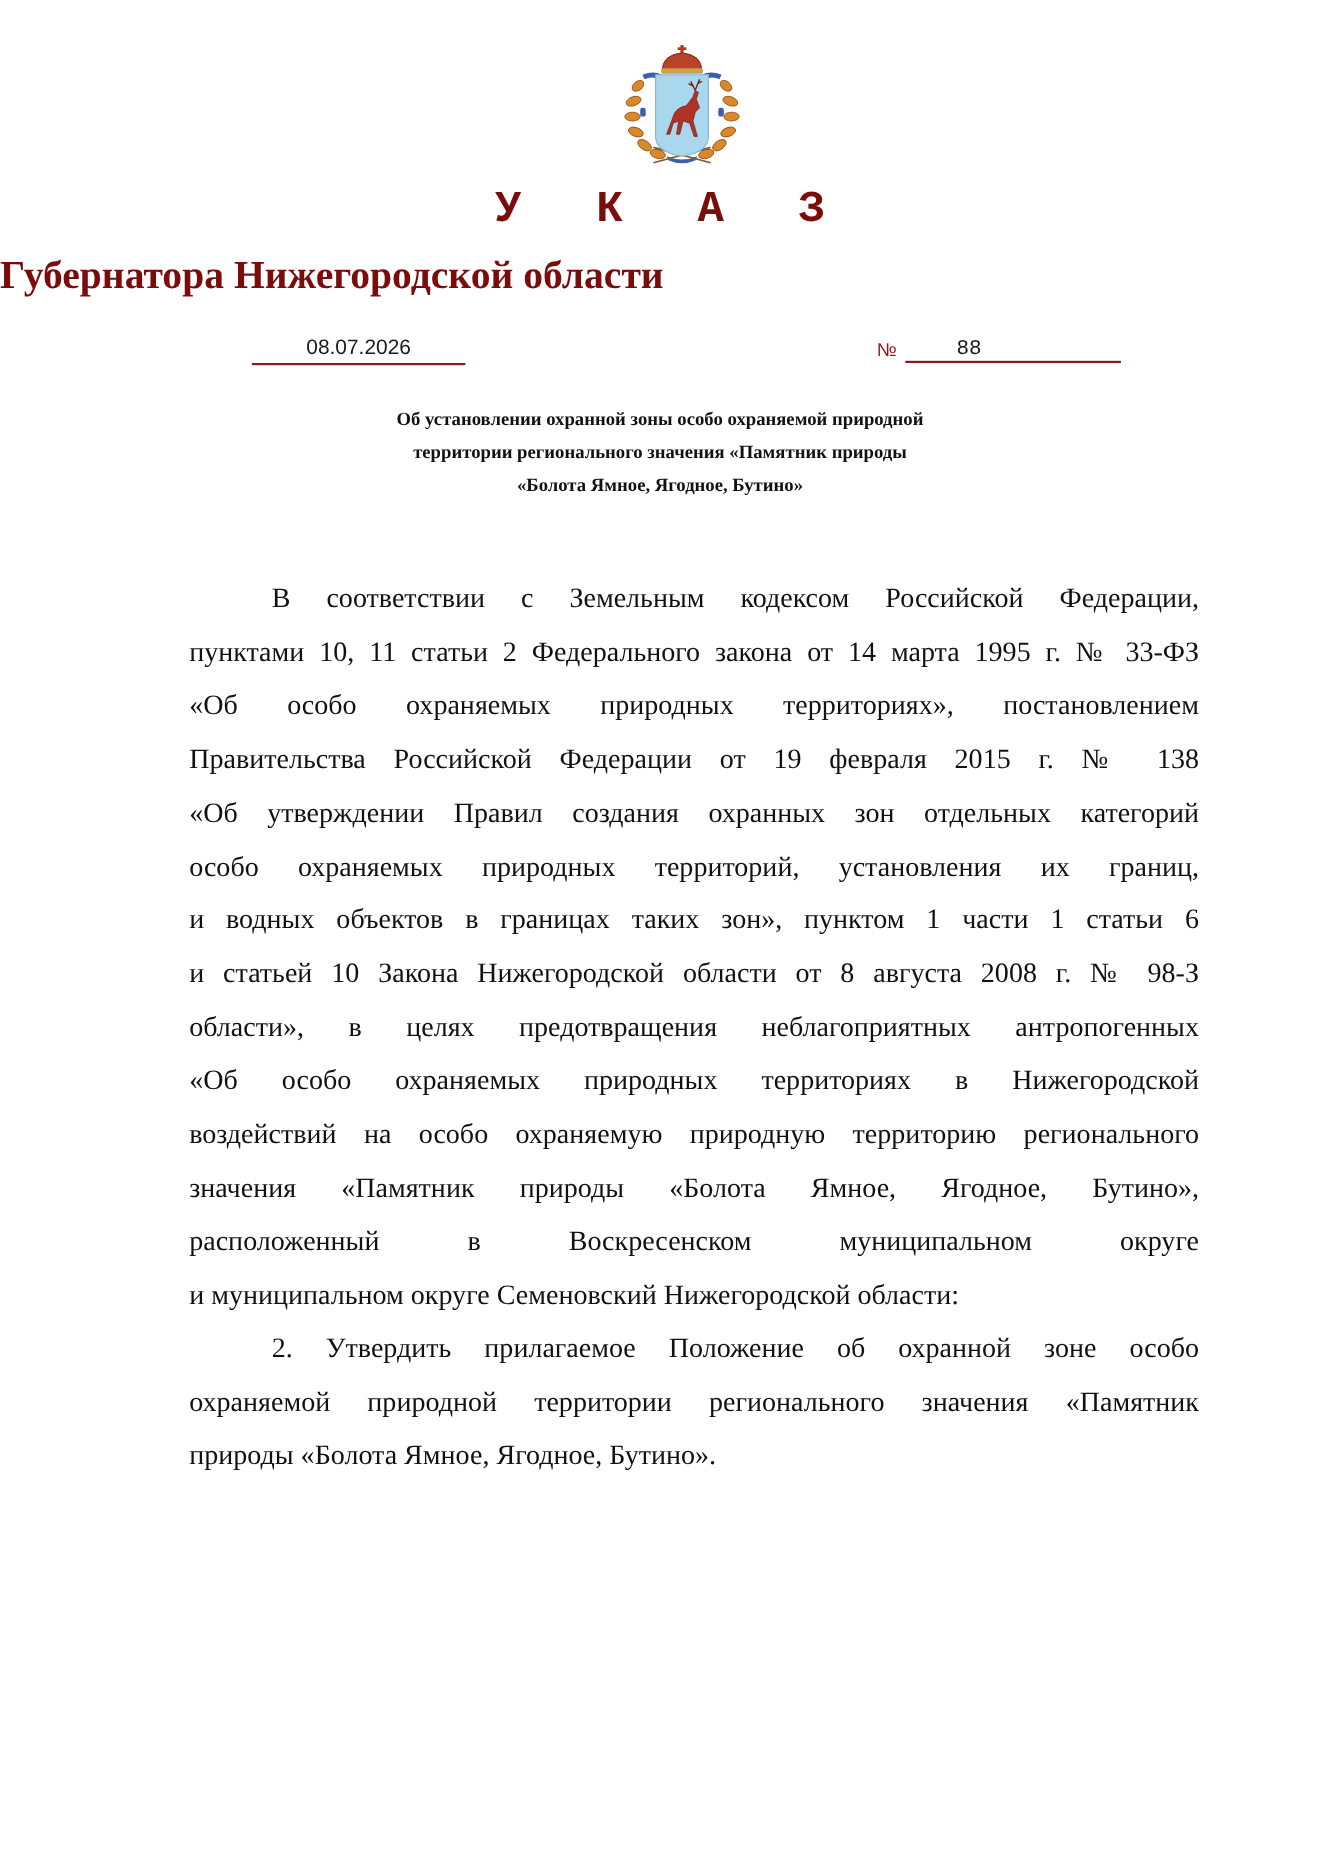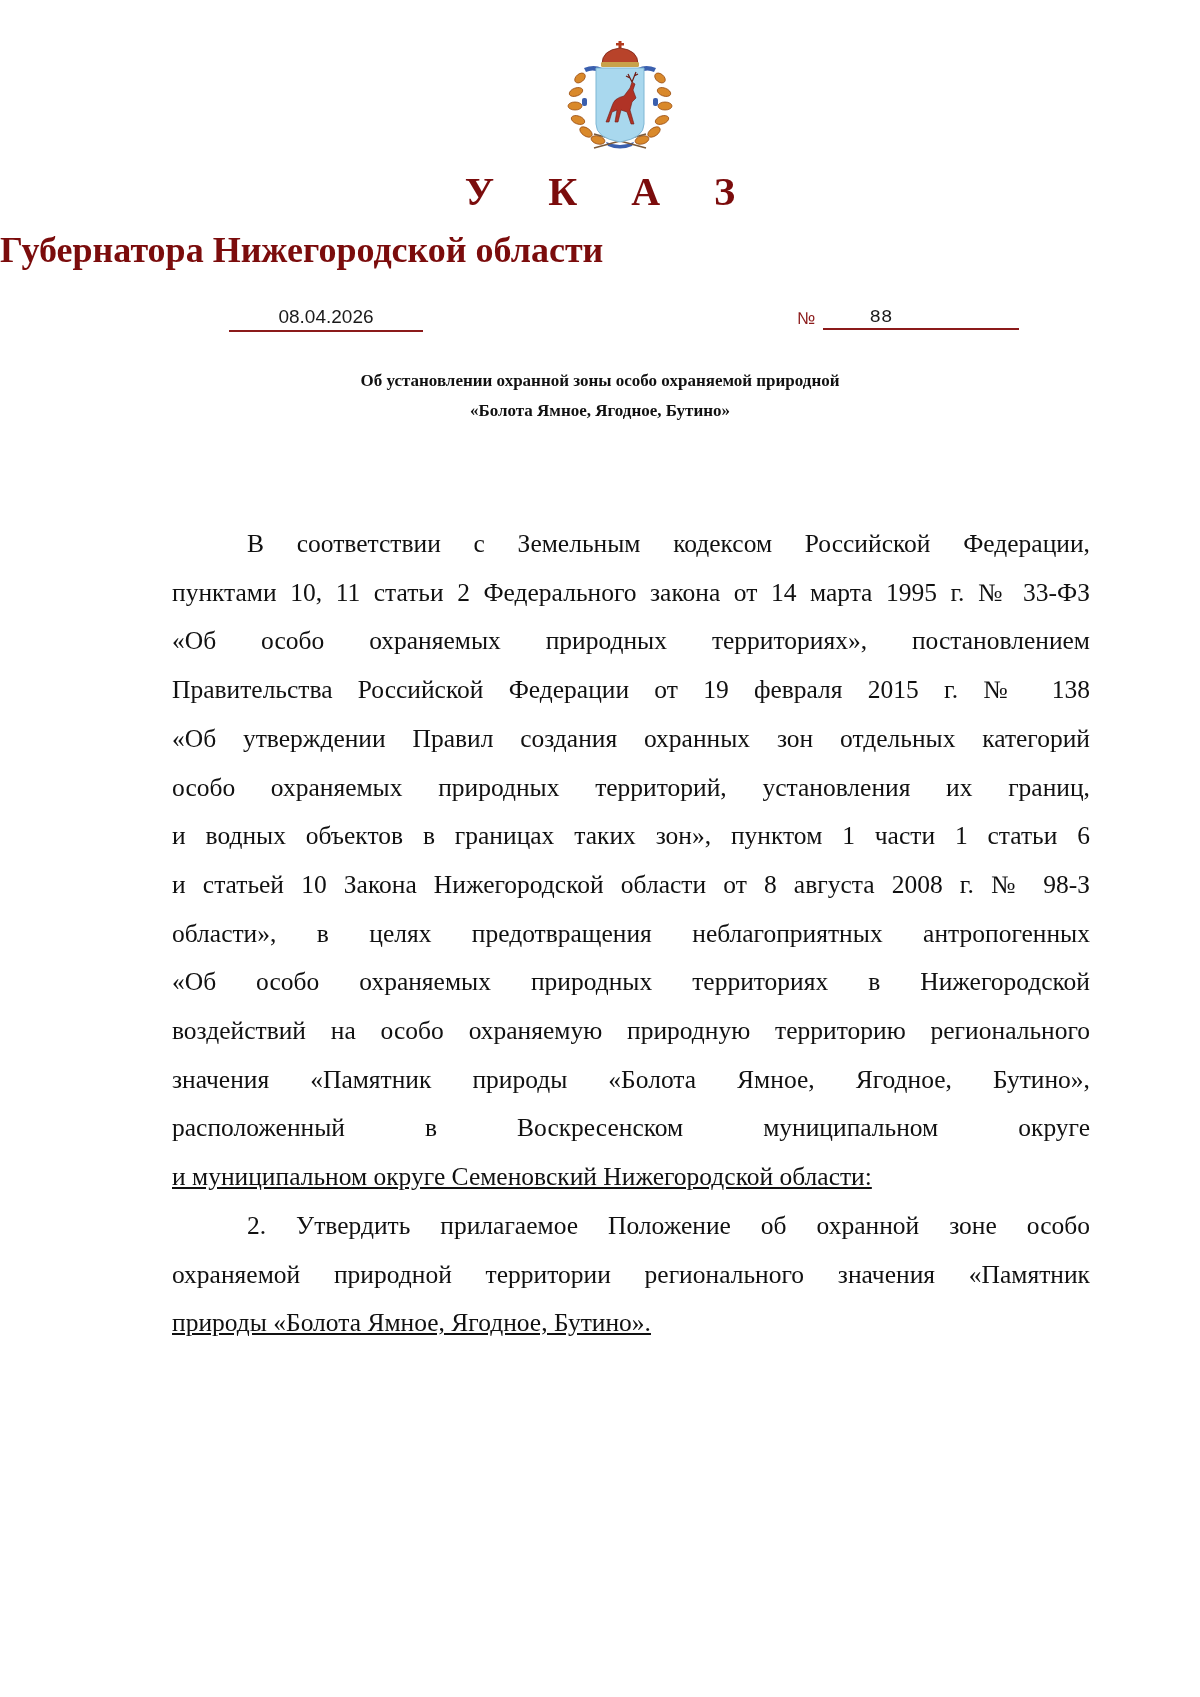--- a/index.html
+++ b/index.html
@@ -1,37 +1,37 @@
 <!DOCTYPE html>
 <html><head>
 <meta charset="utf-8">
 <style>
   html, body { margin: 0; padding: 0; background: #ffffff; }
   body { width: 1200px; height: 1697px; position: relative; overflow: hidden;
          font-family: "Liberation Serif", "DejaVu Serif", serif; color: #111; }
   .emblem { position: absolute; left: 566px; top: 38px; width: 108px; height: 114px; }
   .title-ukaz { position: absolute; left: 0; right: 0; top: 168px; text-align: center;
-         font-weight: bold; font-size: 40px; letter-spacing: 22px; padding-left: 22px; line-height: 48px; }
+         font-weight: bold; font-size: 40px; letter-spacing: 22px; padding-left: 22px; line-height: 48px; font-family: Liberation Mono, monospace; }
   .title-gov { position: absolute; left: 0; right: 0; top: 228px; 
          font-weight: bold; font-size: 36px; line-height: 44px; }
   .date-field { position: absolute; left: 229px; top: 304px; width: 194px; height: 26px;
          border-bottom: 2px solid #8b1a1a; font-size: 19px; text-align: center; line-height: 26px;
          font-family: "Liberation Sans", "DejaVu Sans", sans-serif; color: #1a1a1a; }
   .num-sign { position: absolute; left: 797px; top: 309px; font-size: 17px;
          font-family: "Liberation Sans", "DejaVu Sans", sans-serif; }
   .num-field { position: absolute; left: 823px; top: 304px; width: 196px; height: 26px;
          border-bottom: 2px solid #8b1a1a; font-size: 19px; line-height: 26px; text-align: center;
          font-family: Liberation Mono, monospace; color: #1a1a1a; padding-right: 80px; box-sizing: border-box; }
   .subject { position: absolute; left: 200px; width: 800px; top: 366px; text-align: center;
          font-weight: bold; font-size: 17px; line-height: 30px; }
   .subject div { white-space: nowrap; }
   .body { position: absolute; left: 172px; width: 918px; top: 520px;
          font-size: 25.5px; line-height: 48.7px; text-align: justify; }
   .line { display: block; text-align: justify; text-align-last: justify; white-space: nowrap; }
-  .line.last { text-align-last: left; text-decoration: underline; }
+  .line.last { text-align-last: left; }
   .line.indent { padding-left: 75px; }
 </style>
 </head>
 <body>
 
 <div class="emblem">
   <svg width="108" height="114" viewBox="0 0 108 114">
 
     <g fill="#d9892b" stroke="#9c4f12" stroke-width="0.8">
       <ellipse cx="14" cy="40" rx="6" ry="4" transform="rotate(-40 14 40)"></ellipse>
@@ -70,26 +70,27 @@
     <g fill="#b03326" stroke="#6d1a12" stroke-width="0.6">
       <path d="M40 84 L46 68 Q48 60 58 58 L64 50 L66 44 L69 46 L67 52 L70 60 L66 64 L64 72 L68 86 L65 86 L61 74 L55 72 L52 84 L49 84 L51 72 L46 74 L43 84 Z"></path>
       <path d="M66 44 L62 36 M66 44 L70 34 M64 40 L60 38 M68 38 L72 36" fill="none" stroke="#6d1a12" stroke-width="1.2"></path>
     </g>
   </svg>
 </div>
 
 <div class="title-ukaz" style="color:#7b0c0c">У К А З</div>
 <div class="title-gov" style="color:#7b0c0c">Губернатора Нижегородской области</div>
 
-<div class="date-field">08.04.2026</div>
+<div class="date-field">08.07.2026</div>
 <span class="num-sign" style="color:#8b1a1a">№</span>
 <div class="num-field">88</div>
 
 <div class="subject">
   <div>Об установлении охранной зоны особо охраняемой природной</div>
+  <div>территории регионального значения «Памятник природы</div>
   <div>«Болота Ямное, Ягодное, Бутино»</div>
 </div>
 
 <div class="body">
   <div>
     <span class="line indent">В соответствии с Земельным кодексом Российской Федерации,</span>
     <span class="line">пунктами 10, 11 статьи 2 Федерального закона от 14 марта 1995 г. № 33-ФЗ</span>
     <span class="line">«Об особо охраняемых природных территориях», постановлением</span>
     <span class="line">Правительства Российской Федерации от 19 февраля 2015 г. № 138</span>
     <span class="line">«Об утверждении Правил создания охранных зон отдельных категорий</span>

